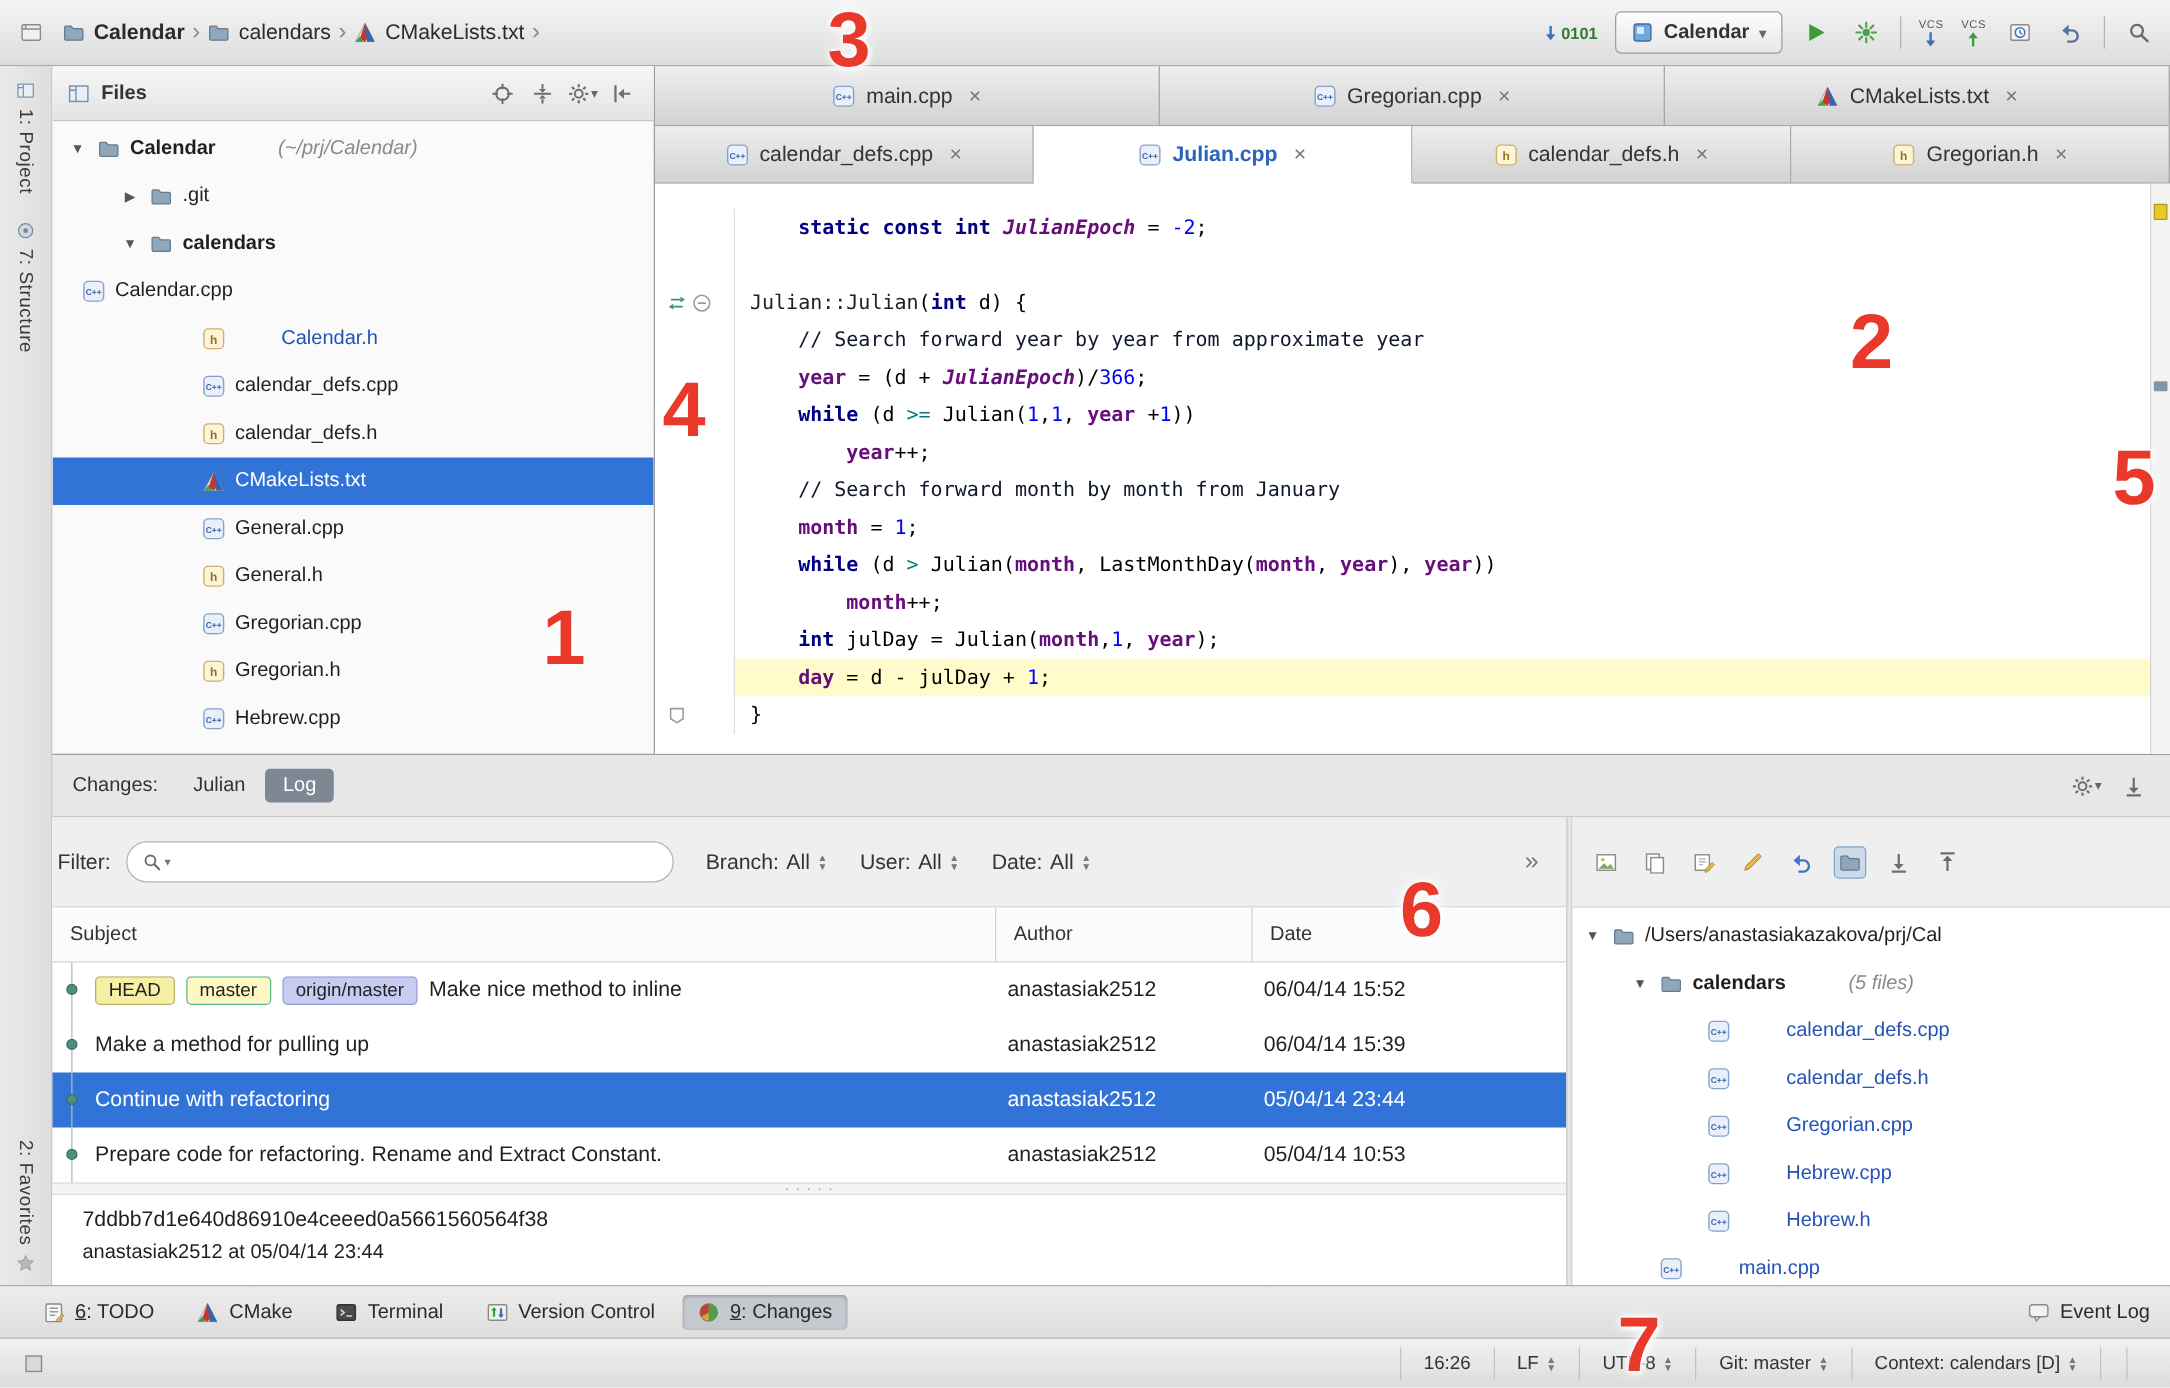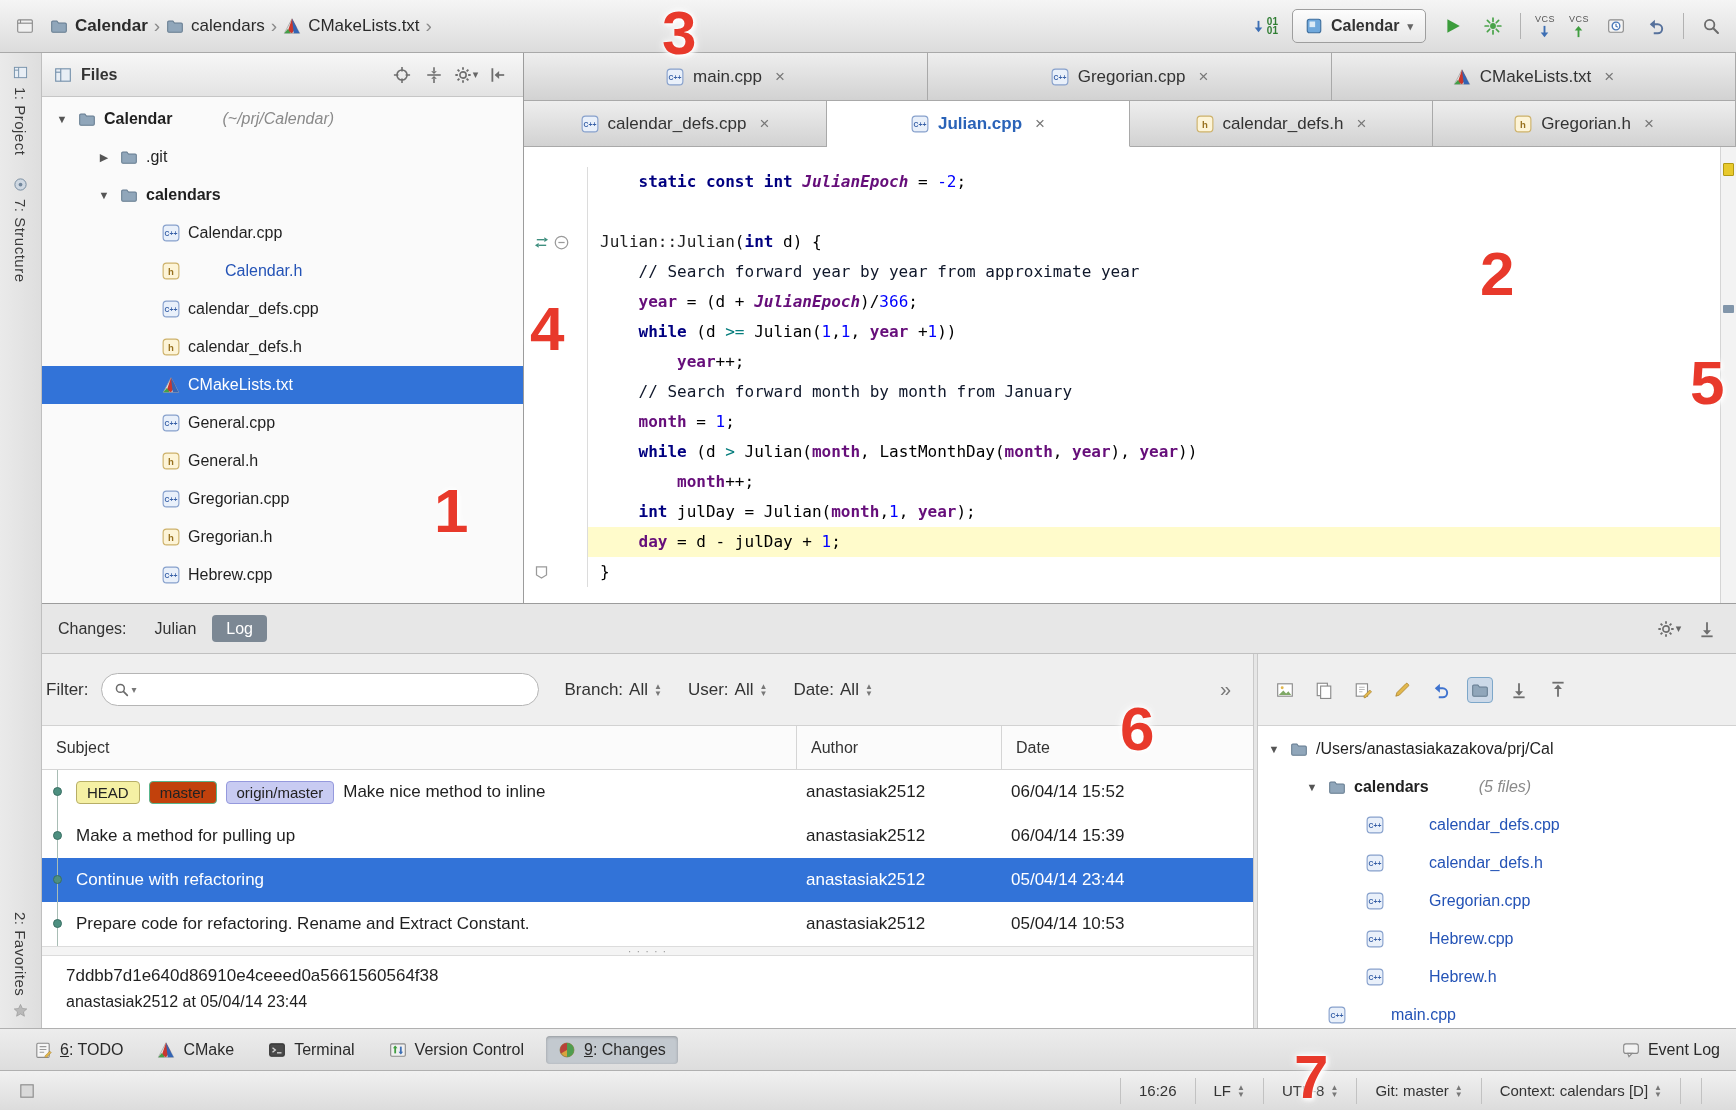--- a/index.html
+++ b/index.html
@@ -15,21 +15,21 @@
   .crumb-sep { color:#8a8a8a; font-size:19px; margin:0 2px; }
   .tb-right { margin-left:auto; display:flex; align-items:center; gap:14px; }
   .icon { display:inline-flex; width:18px; height:18px; align-items:center; justify-content:center; }
   .icon svg { width:100%; height:100%; }
   .icon.sm { width:15px; height:15px; }
   .tbtn { display:inline-flex; align-items:center; justify-content:center; width:26px; height:26px; border-radius:4px; }
   .tbtn svg { width:18px; height:18px; }
   .tbtn .caret { font-size:11px; color:#666; margin-left:1px; }
   .tb-sep { width:1px; height:26px; background:#b2b2b2; }
   .inc { display:inline-flex; align-items:center; gap:1px; }
-  .inc-nums { display:flex; flex-direction:column; font-size:10px; line-height:9px; color:#2f7d32; font-weight:bold; }
+  .inc-nums { display:flex; font-size:13px; line-height:9px; color:#2f7d32; font-weight:bold; }
   .runbox { display:inline-flex; align-items:center; gap:8px; height:34px; padding:0 12px; background:linear-gradient(#fdfdfd,#e7e7e7); border:1px solid #9e9e9e; border-radius:5px; font-size:16px; font-weight:bold; color:#333; }
   .runbox .caret { font-size:11px; color:#666; }
   .vcsbtn { display:inline-flex; flex-direction:column; align-items:center; line-height:10px; }
   .vcs-cap { font-size:9px; color:#555; letter-spacing:.5px; }
 
   
   .main { flex:1; display:flex; min-height:0; }
   .stripe-left { flex:0 0 42px; background:linear-gradient(90deg,#eaeaea,#dedede); border-right:1px solid #bfbfbf; display:flex; flex-direction:column; align-items:center; padding:12px 0 10px; gap:22px; }
   .stripe-btn { display:flex; flex-direction:column; align-items:center; gap:7px; }
   .vtext { writing-mode:vertical-rl; font-size:15px; color:#3a3a3a; letter-spacing:.5px; }
@@ -111,21 +111,21 @@
   .lrow.selected { background:#3273d8; }
   .lrow.selected .subj, .lrow.selected .cauth, .lrow.selected .cdate { color:#fff; }
   .cg { position:relative; height:100%; }
   .cg::before { content:""; position:absolute; left:15px; top:0; bottom:0; width:1px; background:#a9bdb5; }
   .dot { position:absolute; left:11px; top:17px; width:9px; height:9px; border-radius:50%; background:#4d8f80; border:1px solid #3a6f63; }
   .csub { display:flex; align-items:center; gap:9px; overflow:hidden; white-space:nowrap; }
   .subj { font-size:17px; color:#1f1f1f; }
   .cauth, .cdate { font-size:17px; color:#1f1f1f; padding-left:10px; white-space:nowrap; }
   .tag { font-size:15px; color:#222; border:1px solid; border-radius:4px; padding:2px 10px; }
   .tag-head { background:#f5f0a4; border-color:#b7ae67; }
-  .tag-master { background:#c2410c; border-color:#58b58d; }
+  .tag-master { background:#fef9c3; border-color:#58b58d; }
   .tag-origin { background:#c8cbf2; border-color:#9599dd; }
   .h-split { flex:0 0 10px; background:#f4f4f4; border-top:1px solid #dcdcdc; border-bottom:1px solid #dcdcdc; display:flex; align-items:center; justify-content:center; }
   .h-split::after { content:"· · · · ·"; color:#999; font-size:11px; line-height:0; letter-spacing:1px; }
   .details { flex:1; background:#fff; padding:10px 24px; overflow:hidden; }
   .hash { font-size:17px; color:#1f1f1f; margin-bottom:7px; }
   .meta { font-size:16px; color:#1f1f1f; }
 
   .v-split { flex:0 0 5px; background:#e6e6e6; border-left:1px solid #c9c9c9; border-right:1px solid #c9c9c9; }
   .changes-right { flex:0 0 478px; display:flex; flex-direction:column; background:#fff; overflow:hidden; }
   .right-toolbar { flex:0 0 72px; background:#efefef; border-bottom:1px solid #d2d2d2; display:flex; align-items:center; gap:13px; padding:0 14px; }
@@ -375,21 +375,21 @@
               </div>
               <div class="tree-row " style="padding-left:54px">
                 <span class="tarrow">▼</span>
                 <span class="icon ">
                   <svg viewBox="0 0 16 16">
                     <path d="M1.5 4.5c0-.6.4-1 1-1h3.6l1.4 1.8h6c.6 0 1 .4 1 1v6.2c0 .6-.4 1-1 1h-11c-.6 0-1-.4-1-1z" fill="#90a6ba" stroke="#647b8f" stroke-width=".9"></path>
                   </svg>
                 </span>
                 <span class="tlabel b ">calendars</span>
               </div>
-              <div class="tree-row " style="padding-left:96px">
+              <div class="tree-row " style="">
                 <span class="tarrow blank">▶</span>
                 <span class="icon ">
                   <svg viewBox="0 0 16 16">
                     <rect x="1" y="1" width="14" height="14" rx="3" fill="#e9f0fa" stroke="#86a0cc"></rect>
                     <text x="8" y="10.8" font-size="6" font-weight="bold" fill="#3a62a8" text-anchor="middle">C++</text>
                   </svg>
                 </span>
                 <span class="tlabel  ">Calendar.cpp</span>
               </div>
               <div class="tree-row " style="padding-left:96px">

